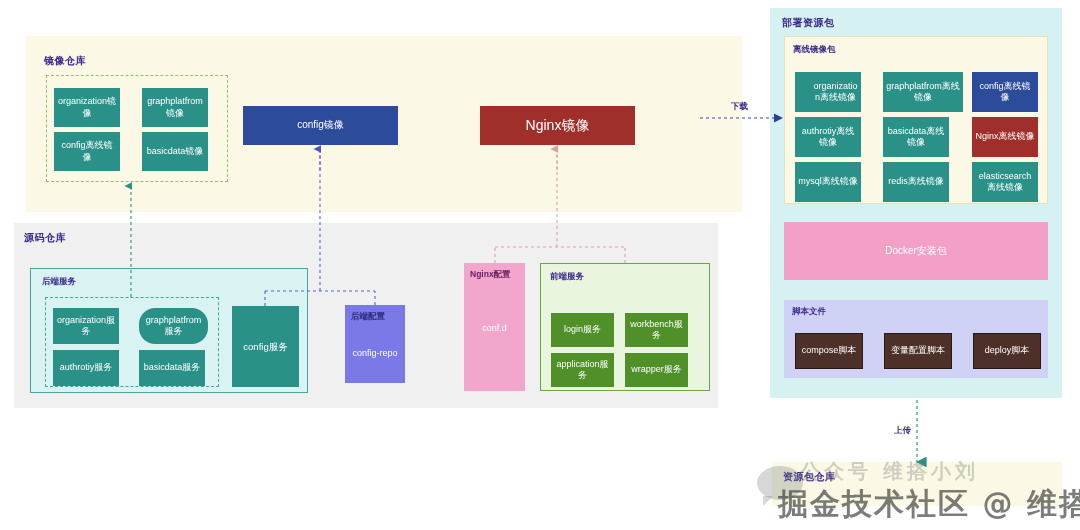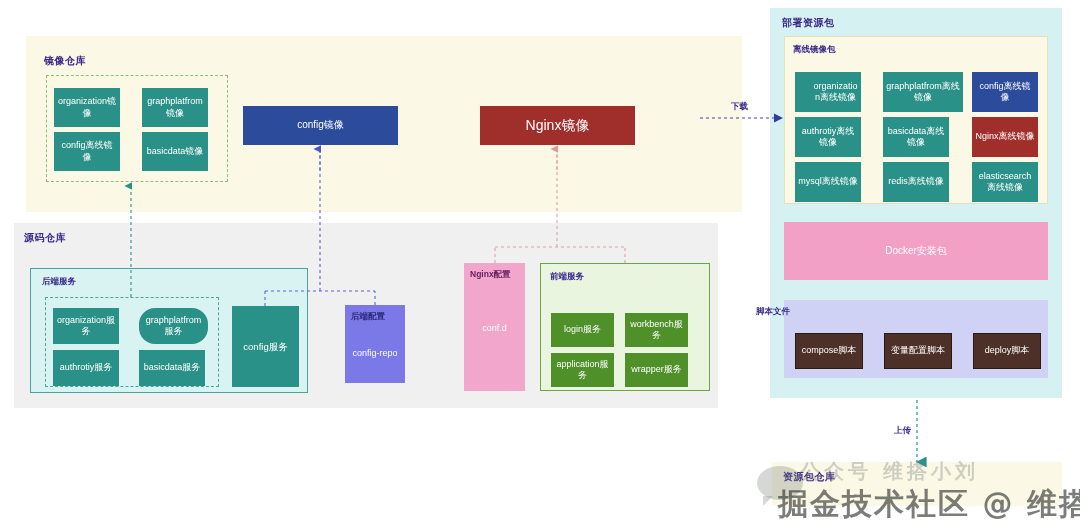--- a/index.html
+++ b/index.html
@@ -209,21 +209,21 @@
   <div class="box teal" style="left:883px;top:117px;width:66px;height:40px;">basicdata离线镜像</div>
   <div class="box dkred" style="left:972px;top:117px;width:66px;height:40px;">Nginx离线镜像</div>
 
   <div class="box teal" style="left:883px;top:162px;width:66px;height:40px;">redis离线镜像</div>
   <div class="box teal" style="left:795px;top:162px;width:66px;height:40px;">mysql离线镜像</div>
   <div class="box teal" style="left:972px;top:162px;width:66px;height:40px;">elasticsearch离线镜像</div>
 
   <div class="box docker-pink" style="left:784px;top:222px;width:264px;height:58px;font-size:10px;">Docker安装包</div>
 
   <div class="abs frame-script"></div>
-  <div class="lbl-sub" style="left:756px;top:306px;">脚本文件</div>
+  <div class="lbl-sub" style="left:792px;top:306px;">脚本文件</div>
 
   <div class="box brown" style="left:795px;top:333px;width:68px;height:36px;">compose脚本</div>
   <div class="box brown" style="left:884px;top:333px;width:68px;height:36px;">变量配置脚本</div>
   <div class="box brown" style="left:973px;top:333px;width:68px;height:36px;">deploy脚本</div>
 
   <div class="abs panel-resrepo"></div>
   <div class="region-title" style="left:783px;top:470px;">资源包仓库</div>
 
   <div class="flow-label" style="left:731px;top:101px;">下载</div>
   <div class="flow-label" style="left:894px;top:425px;">上传</div>

